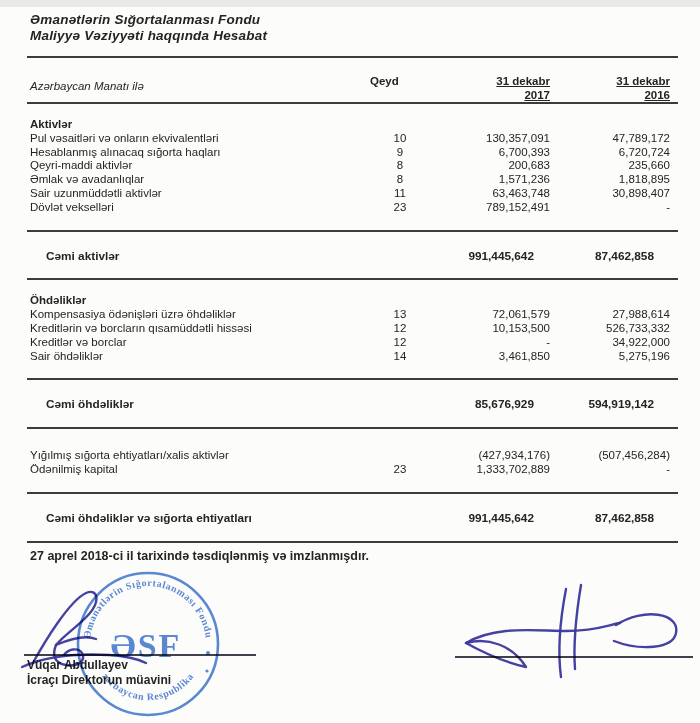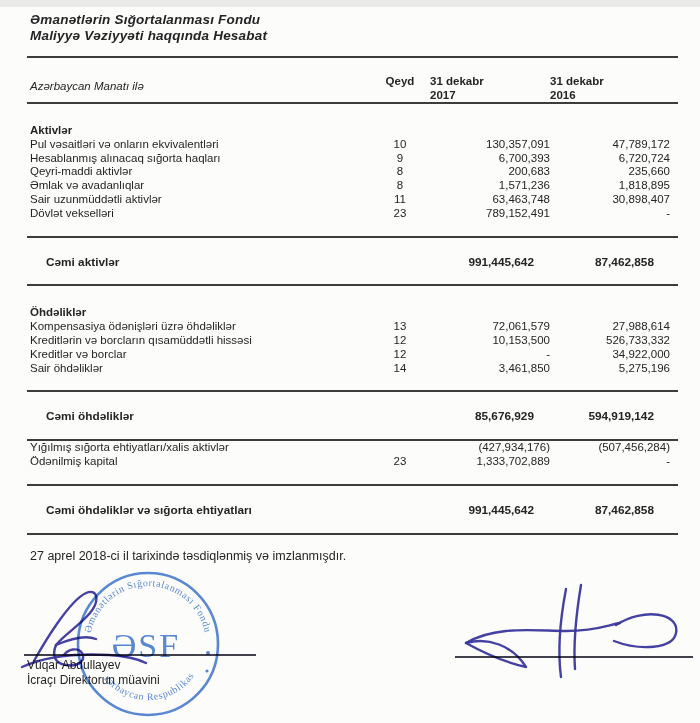--- a/index.html
+++ b/index.html
@@ -5,33 +5,33 @@
   html,body{margin:0;padding:0;background:#ffffff;}
   .page{position:relative;width:700px;height:723px;background:var(--paper,#fcfcfb);
         font-family:"Liberation Sans",sans-serif;color:var(--ink_text,#242424);overflow:hidden;}
   .scan-strip{position:absolute;top:0;left:0;right:0;height:7px;background:#e9e9e7;}
   .content{padding:12px 22px 0 30px;}
   .title{font-size:13.5px;font-weight:bold;font-style:italic;line-height:16px;letter-spacing:.2px;}
   .rule{border-top:2px solid var(--rule,#3c3c3c);height:0;margin-left:-3px;}
   .r1{margin-top:12px;}
   .head{display:grid;grid-template-columns:1fr 60px 120px 128px;align-items:end;height:44px;}
   .hb{font-weight:bold;font-size:11.5px;line-height:14px;}
-  .head .qeyd{text-align:center;align-self:end;margin-bottom:14px;}
-  .head .col2{}
+  .head .qeyd{text-align:left;align-self:end;margin-bottom:14px;}
+  .head .col2{text-align:right;text-decoration:underline;}
   .c16pad{padding-right:8px;}
   .currency{font-style:italic;font-size:11.5px;align-self:end;margin-bottom:10px;}
   .trow{display:grid;grid-template-columns:1fr 60px 120px 128px;font-size:11.5px;line-height:13.8px;align-items:baseline;}
   .c-note{text-align:center;}
   .c-v17{text-align:right;}
   .c-v16{text-align:right;padding-right:8px;}
-  .b-heading{font-weight:bold;margin-top:20px;}
+  .b-heading{font-weight:bold;margin-top:14px;}
   .b-total{font-weight:bold;margin:18px 16px 13px;font-size:11.8px;}
   .rule.b-rule{margin-top:15px;}
-  .trow.spaced{margin-top:0;}
-  .footer{position:absolute;left:0;top:541px;width:700px;height:182px;}
+  .trow.spaced{margin-top:20px;}
+  .footer{position:absolute;left:0;top:541px;width:700px;height:182px;font-weight:bold;}
   .approval{position:absolute;left:30px;top:8px;font-size:12.5px;}
   .names-left{position:absolute;left:27px;top:117px;font-size:12px;line-height:14.5px;}
   .names-right{position:absolute;right:10px;top:120px;font-size:12px;line-height:14.5px;text-align:right;}
   .line-left{position:absolute;left:24px;top:113px;width:232px;border-top:2px solid #41414d;}
   .line-right{position:absolute;left:455px;top:115px;width:238px;border-top:2px solid #41414d;}
   .stamp{position:absolute;left:73px;top:29px;mix-blend-mode:multiply;opacity:.92;}
   .sig-left{position:absolute;left:14px;top:42px;mix-blend-mode:multiply;}
   .sig-right{position:absolute;left:448px;top:38px;mix-blend-mode:multiply;}
   .stamp-stroke{stroke:var(--stamp,#4c7fd2);fill:none;}
   .stamp-fill{fill:var(--stamp,#4c7fd2);}

